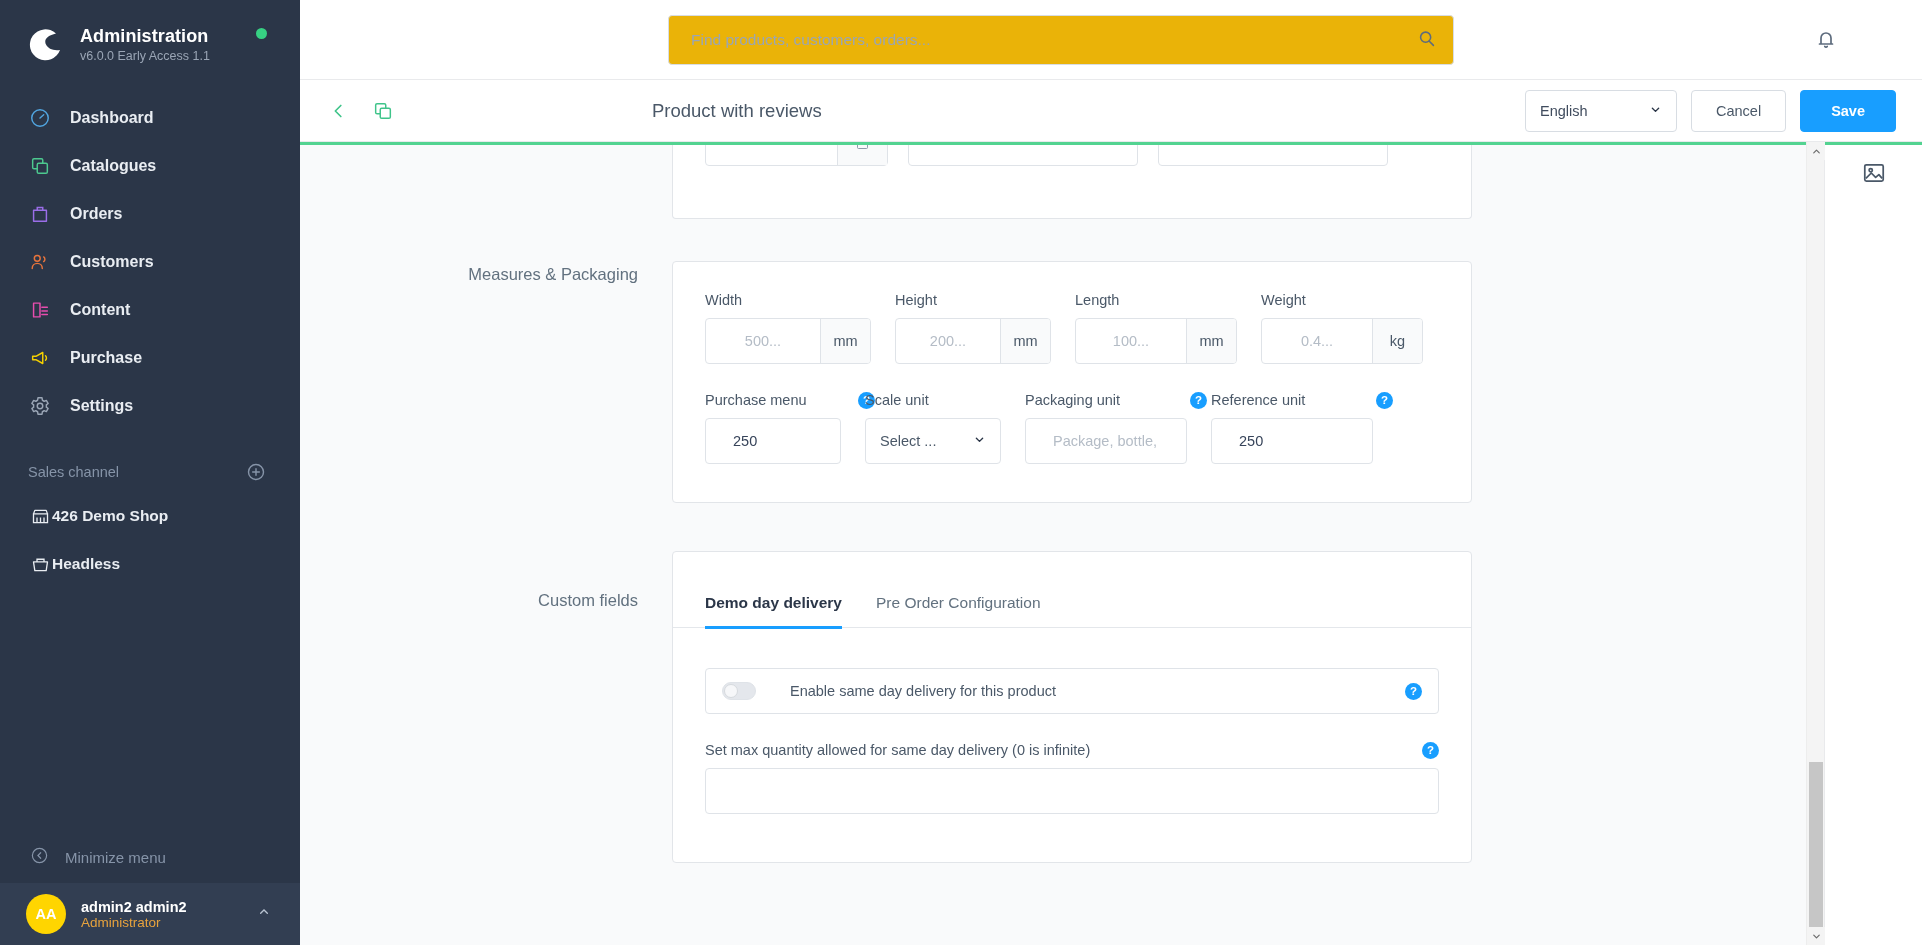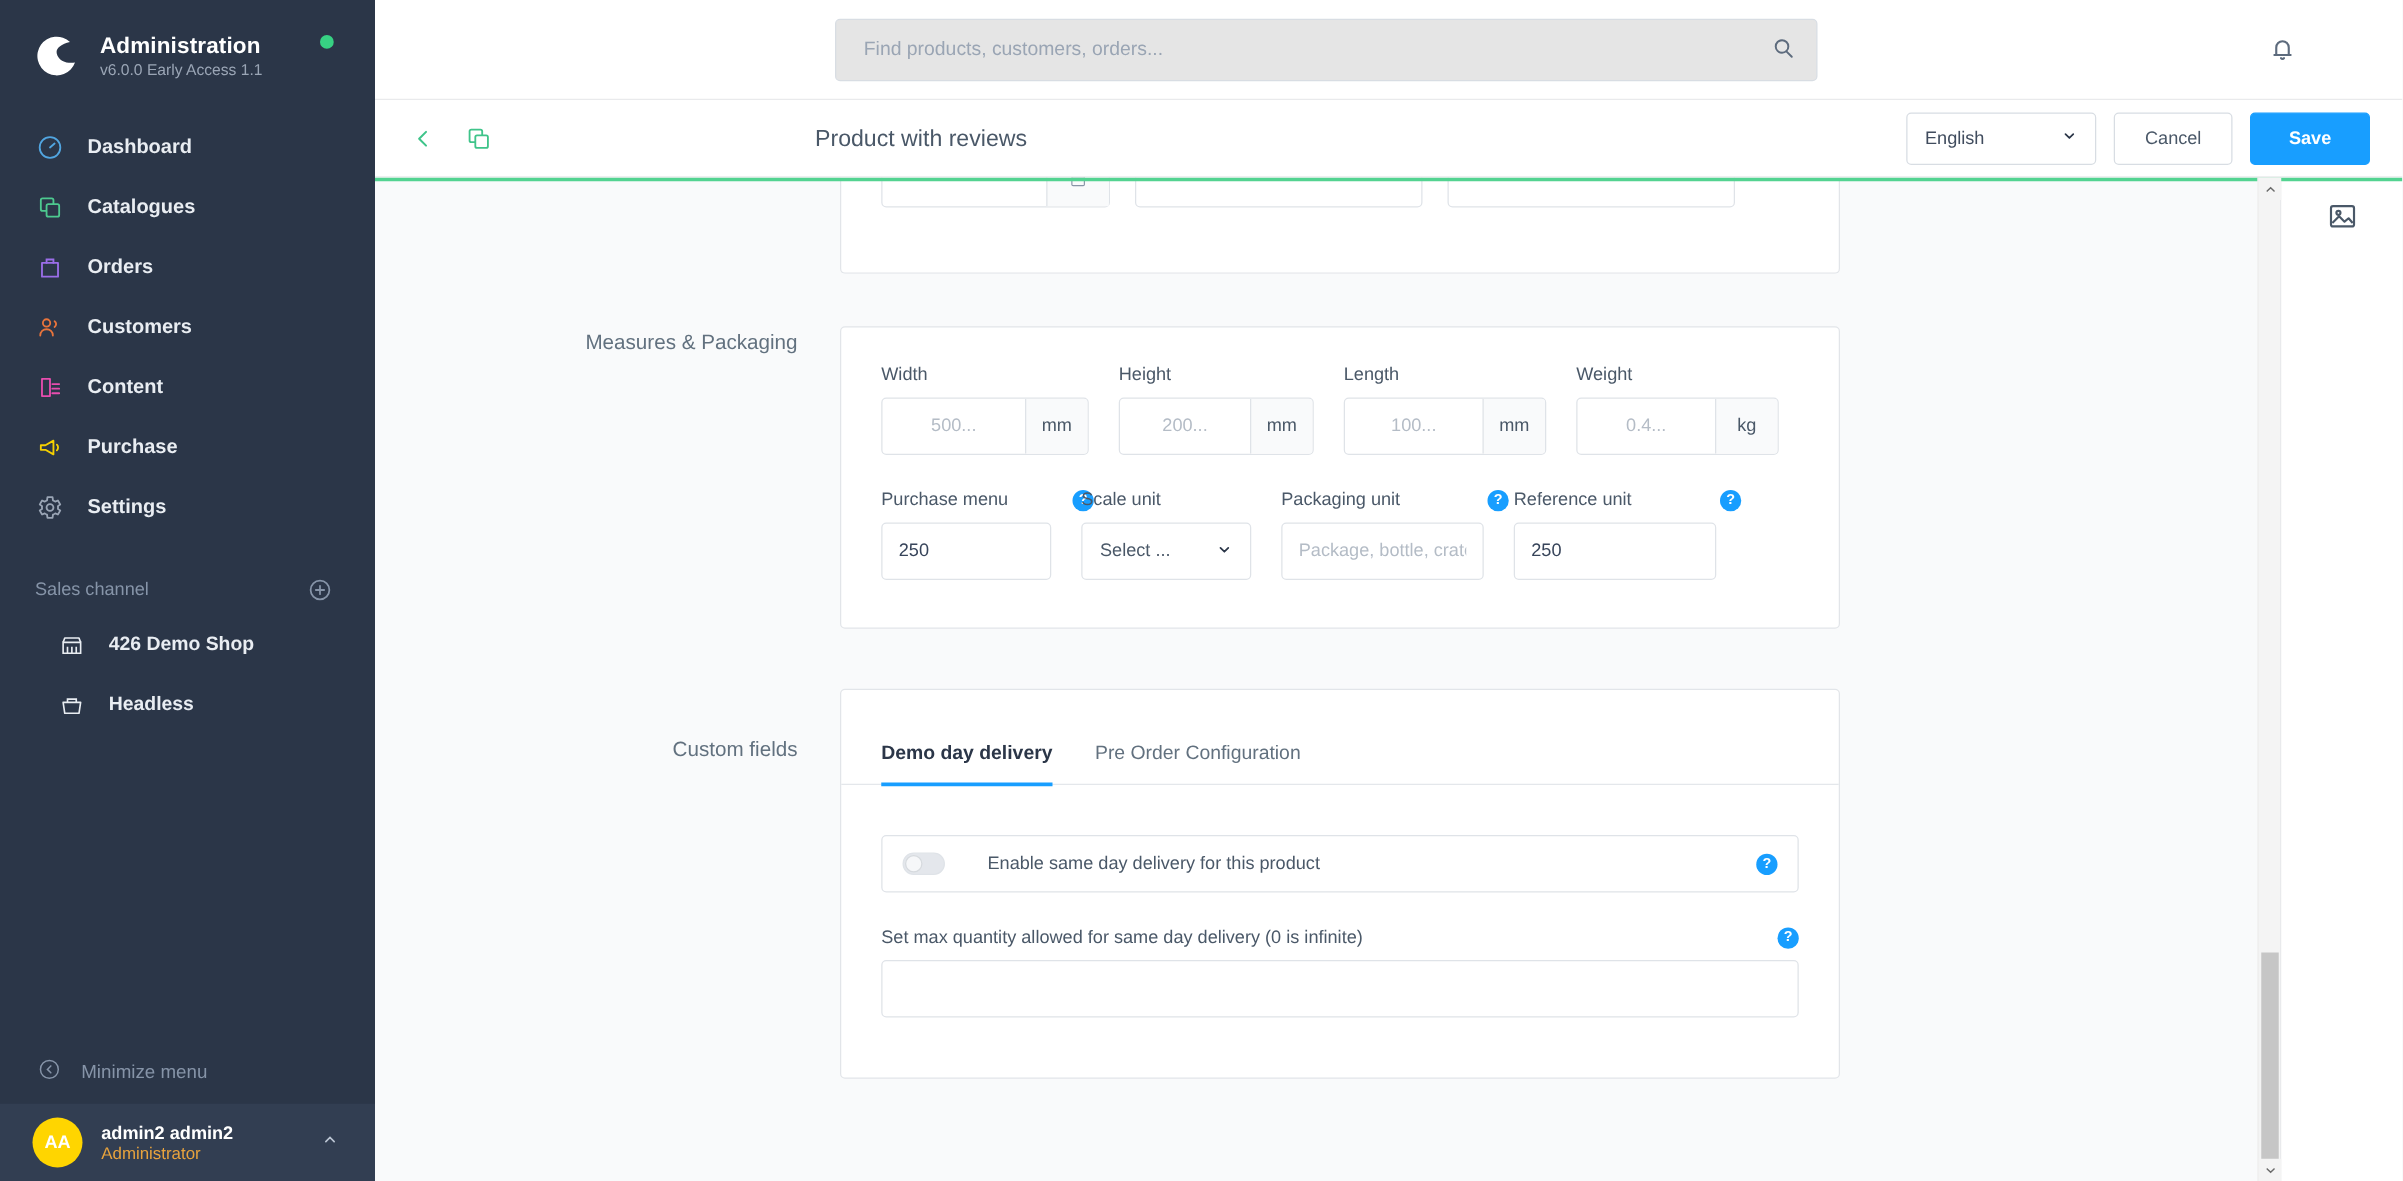--- a/index.html
+++ b/index.html
@@ -40,22 +40,22 @@
     color: #e9edf2; font-size: 16px; font-weight: bold;
     cursor: pointer;
   }
   .nav-icon { width: 24px; height: 24px; display: flex; align-items: center; justify-content: center; flex-shrink: 0; }
 
   .section-label {
     color: #8694a8; font-size: 14.5px;
     padding: 34px 0 12px 28px;
   }
   .sales-item {
-    display: flex; align-items: center; gap: 18px;
-    height: 48px; padding-left: 45px;
+    display: flex; align-items: center; 
+    height: 48px; padding-left: 28px;
     color: #e9edf2; font-size: 15.5px; font-weight: bold;
     cursor: pointer;
   }
   .plus-btn {
     position: absolute; right: 34px;
     width: 20px; height: 20px; cursor: pointer;
   }
   .sc-header { position: relative; }
 
   .minimize {
@@ -88,21 +88,21 @@
     display: flex; align-items: center;
     border-bottom: 1px solid #e9eaec;
     flex-shrink: 0; position: relative;
   }
   .search-wrap { margin-left: 368px; position: relative; }
   .search-input {
     width: 786px; height: 50px;
     border: 1px solid #d8dde3; border-radius: 4px;
     padding: 0 48px 0 22px;
     font-size: 15.5px; font-family: inherit; color: #4a5568;
-    background: #e5e5e5; outline: none;
+    background: #eab308; outline: none;
   }
   .search-input::placeholder { color: #9aa5b4; }
   .search-icon-btn {
     position: absolute; right: 14px; top: 13px;
     width: 24px; height: 24px; cursor: pointer;
   }
   .bell { position: absolute; right: 84px; top: 27px; cursor: pointer; }
 
   .pagehead {
     height: 62px; background: #fff;
@@ -213,21 +213,21 @@
     padding: 0 14px; font-size: 14.5px; font-family: inherit; color: #37445a; width: 100%; text-align: center;
   }
   .inp-group input::placeholder { color: #b4bcc6; }
   .unit-suffix {
     width: 50px; background: #f9fafb; border-left: 1px solid #dfe3e8;
     display: flex; align-items: center; justify-content: center;
     font-size: 14.5px; color: #4a5868; flex-shrink: 0;
   }
   .inp {
     height: 46px; border: 1px solid #dfe3e8; border-radius: 4px;
-    background: #fff; padding: 0 13px; font-size: 14.5px;
+    background: #fff; padding: 0 27px; font-size: 14.5px;
     font-family: inherit; color: #37445a; outline: none; width: 100%;
   }
   .inp::placeholder { color: #b4bcc6; }
   .select-box {
     height: 46px; border: 1px solid #dfe3e8; border-radius: 4px;
     background: #fff; display: flex; align-items: center;
     padding: 0 14px; font-size: 14.5px; color: #4a5868;
     cursor: pointer; position: relative;
   }
   .select-caret { position: absolute; right: 13px; }

